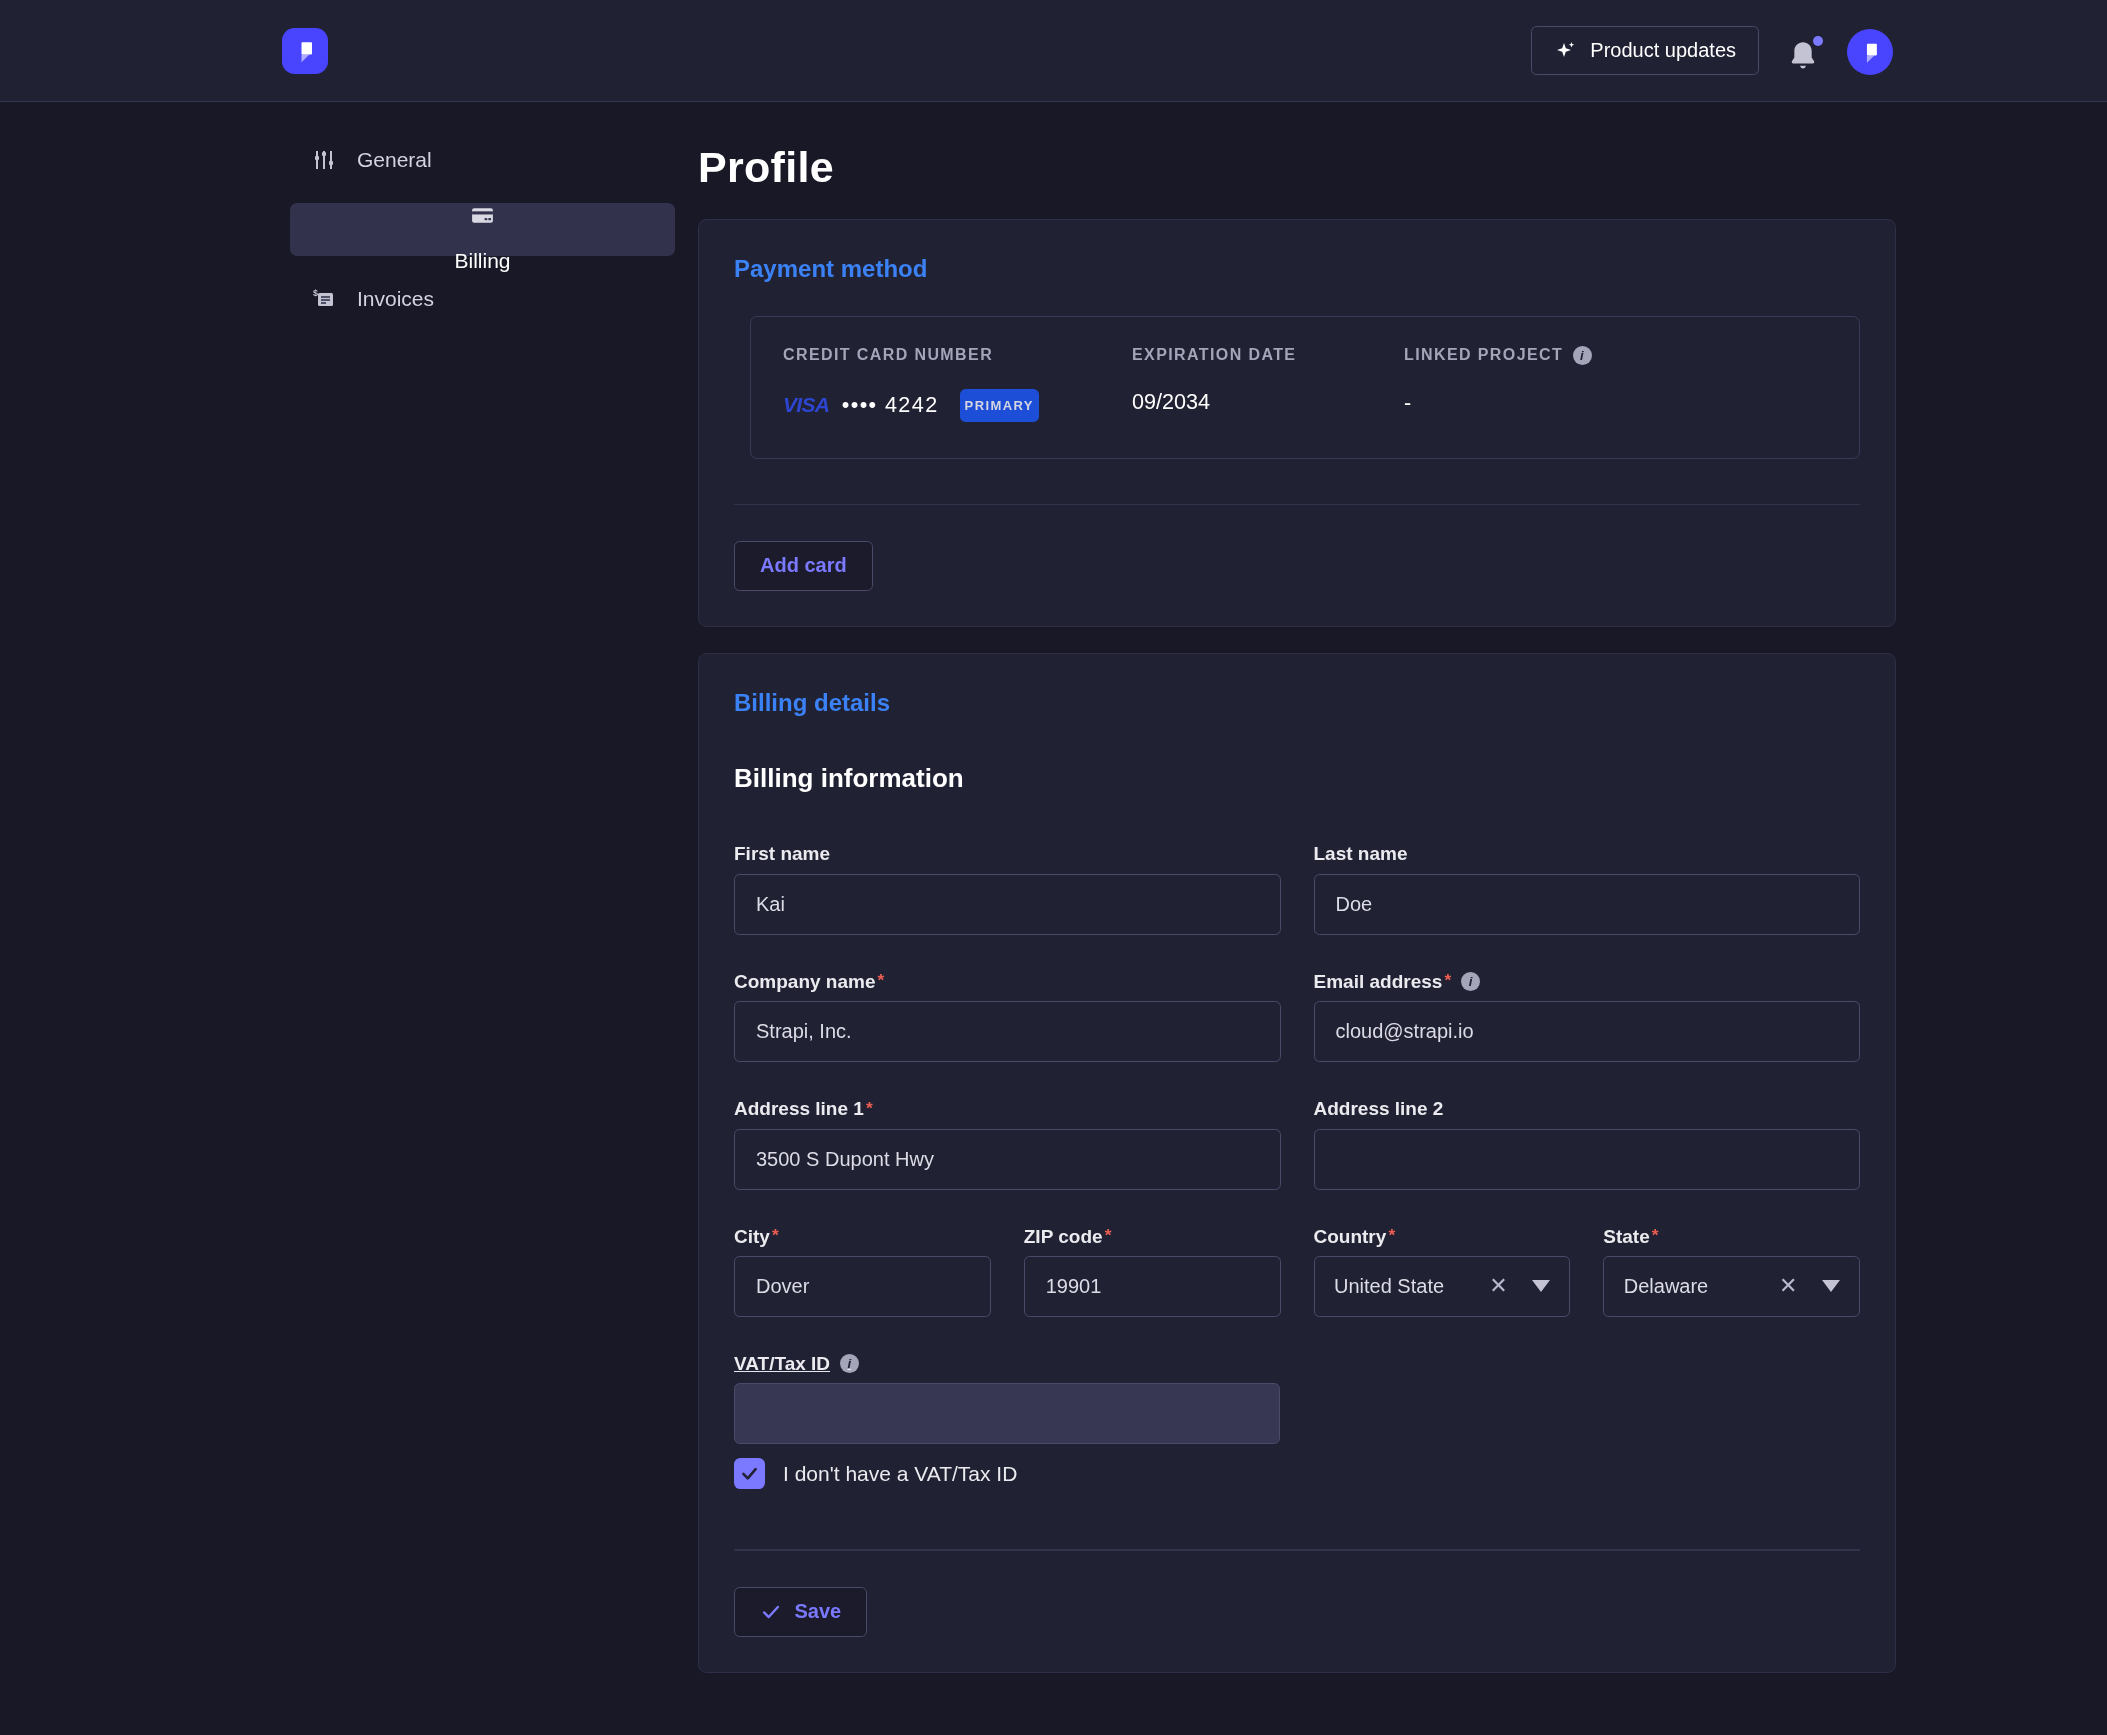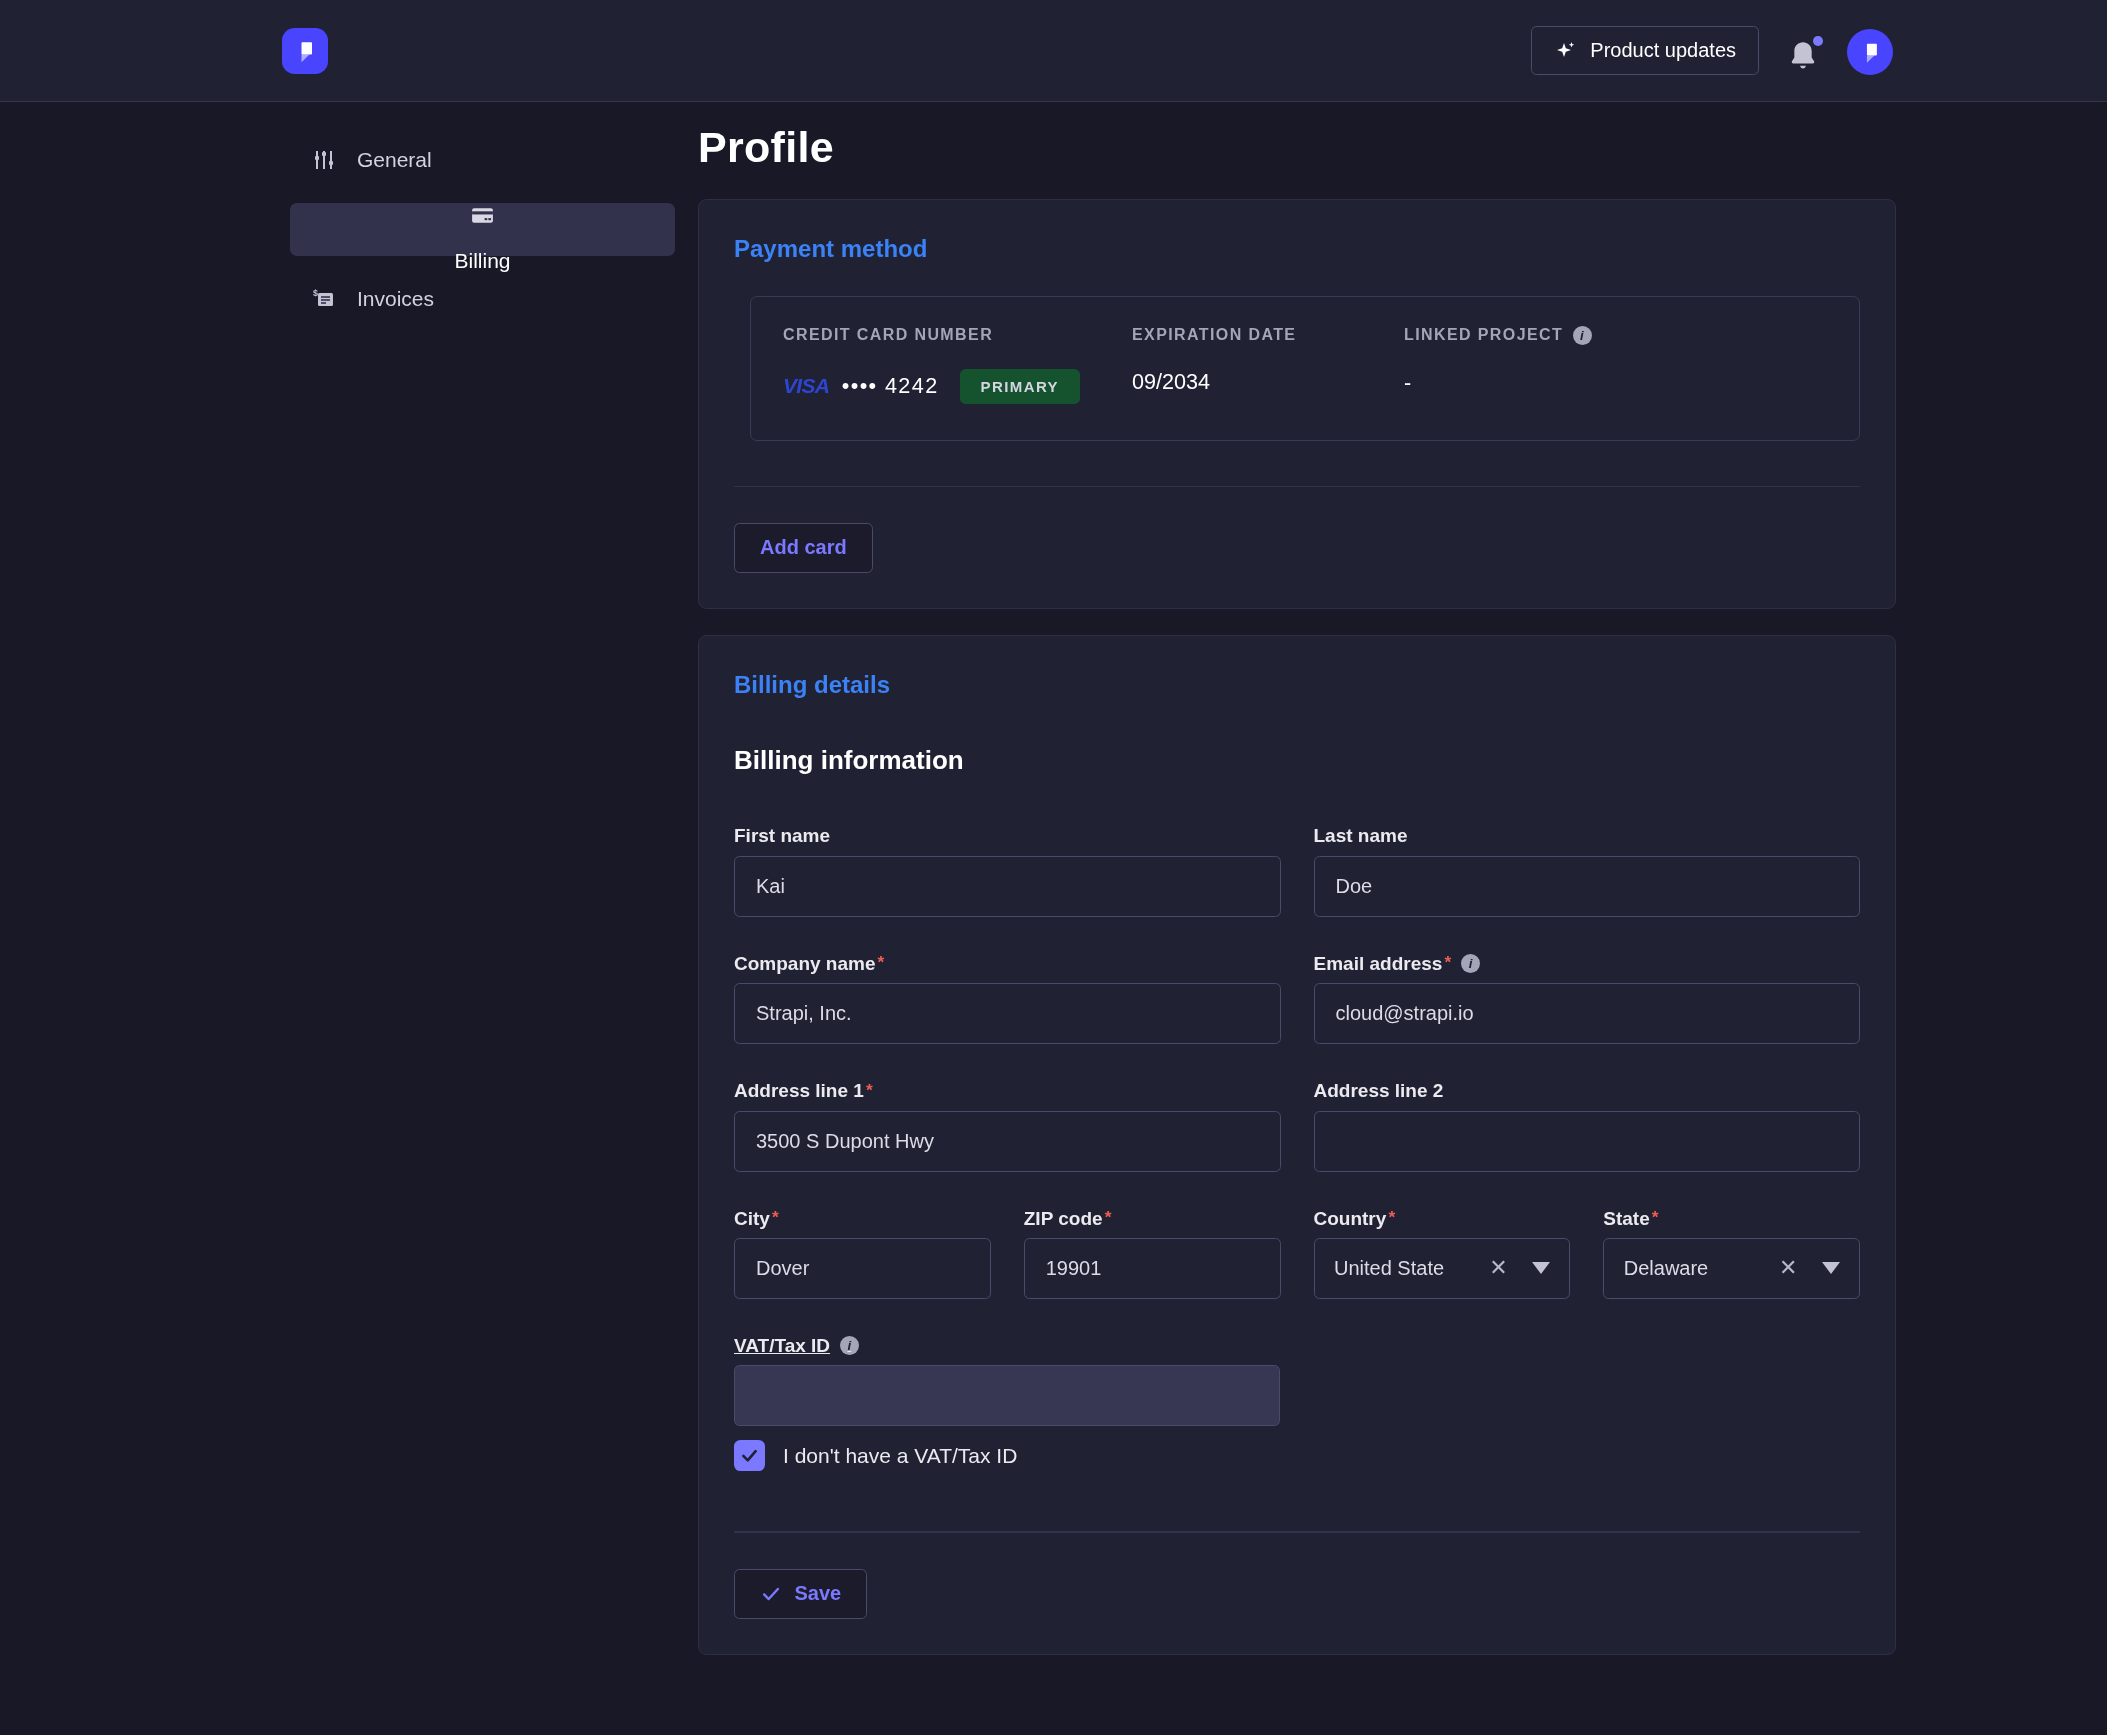--- a/index.html
+++ b/index.html
@@ -62,21 +62,21 @@
   .side-item {
     display: flex; align-items: center; gap: 21px;
     height: 53px; padding: 0 22px;
     border-radius: 7px;
     font-size: 21px; color: #d2d2e0;
     cursor: pointer;
   }
   .side-item.active { background: #32324d; color: #ffffff; font-weight: 500; flex-direction: column; }
 
   
-  .main { position: absolute; left: 698px; top: 90px; width: 1198px; }
+  .main { position: absolute; left: 698px; top: 110px; width: 1198px; }
   .page-title {
     margin-top: 33px;
     font-size: 43px; font-weight: bold; color: #ffffff;
     letter-spacing: 0.3px;
   }
   .card {
     background: #212134;
     border: 1.4px solid #2e2e47;
     border-radius: 8.4px;
     margin-top: 26.5px;
@@ -101,24 +101,24 @@
     display: flex; align-items: center;
   }
   .pay-value { margin-top: 25px; display: flex; align-items: center; font-size: 21.6px; color: #ffffff; }
   .visa {
     font-style: italic; font-weight: bold; font-size: 21px;
     letter-spacing: -0.7px;
   }
   .masked { margin-left: 12.5px; letter-spacing: 1.4px; }
   .badge-primary {
     margin-left: 21px;
-    background: #14532d;
+    background: #1d4ed8;
     color: #d5d5e3;
-    font-size: 15px; font-weight: 600; letter-spacing: 1.4px;
-    padding: 9px 21px; border-radius: 5.6px;
+    font-size: 13px; font-weight: 600; letter-spacing: 1.4px;
+    padding: 9px 5px; border-radius: 5.6px;
   }
 
   .divider { height: 1.4px; background: #32324d; margin-top: 45px; }
 
   .btn-ghost {
     margin-top: 36px;
     display: inline-flex; align-items: center; gap: 12.5px;
     height: 50px; padding: 0 25px;
     background: #1b1b2b;
     border: 1.4px solid #4a4a6a;

